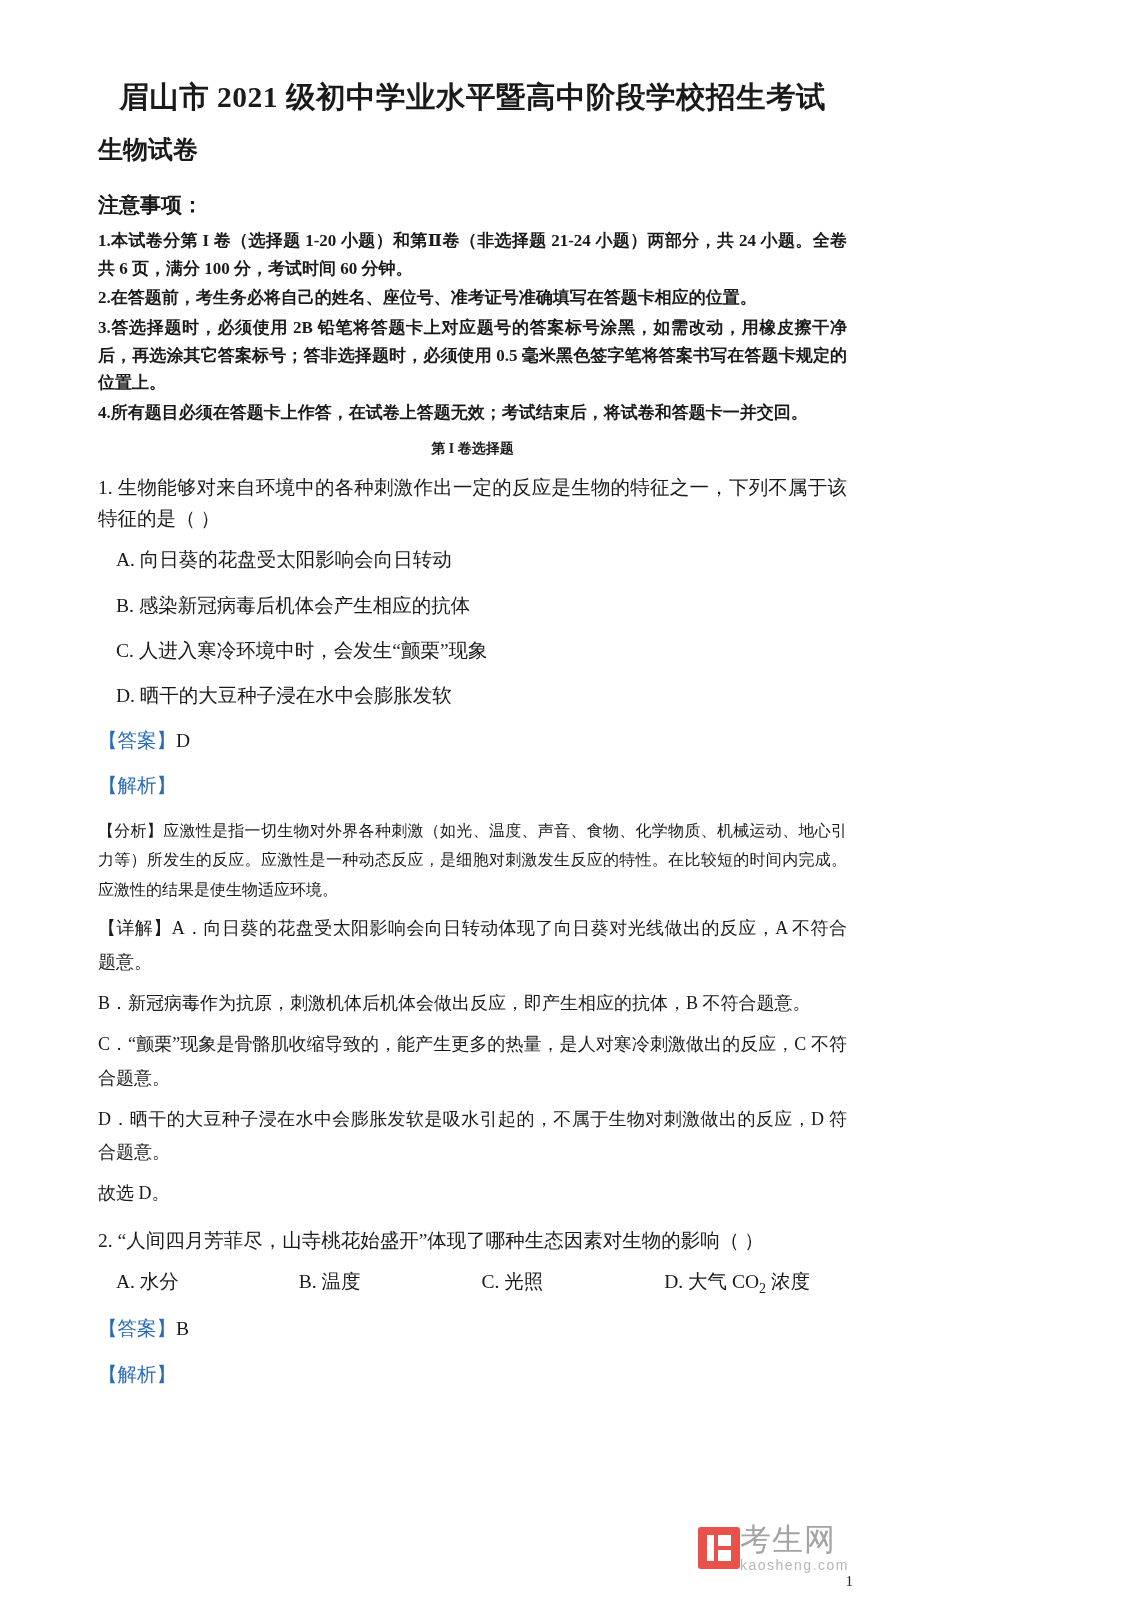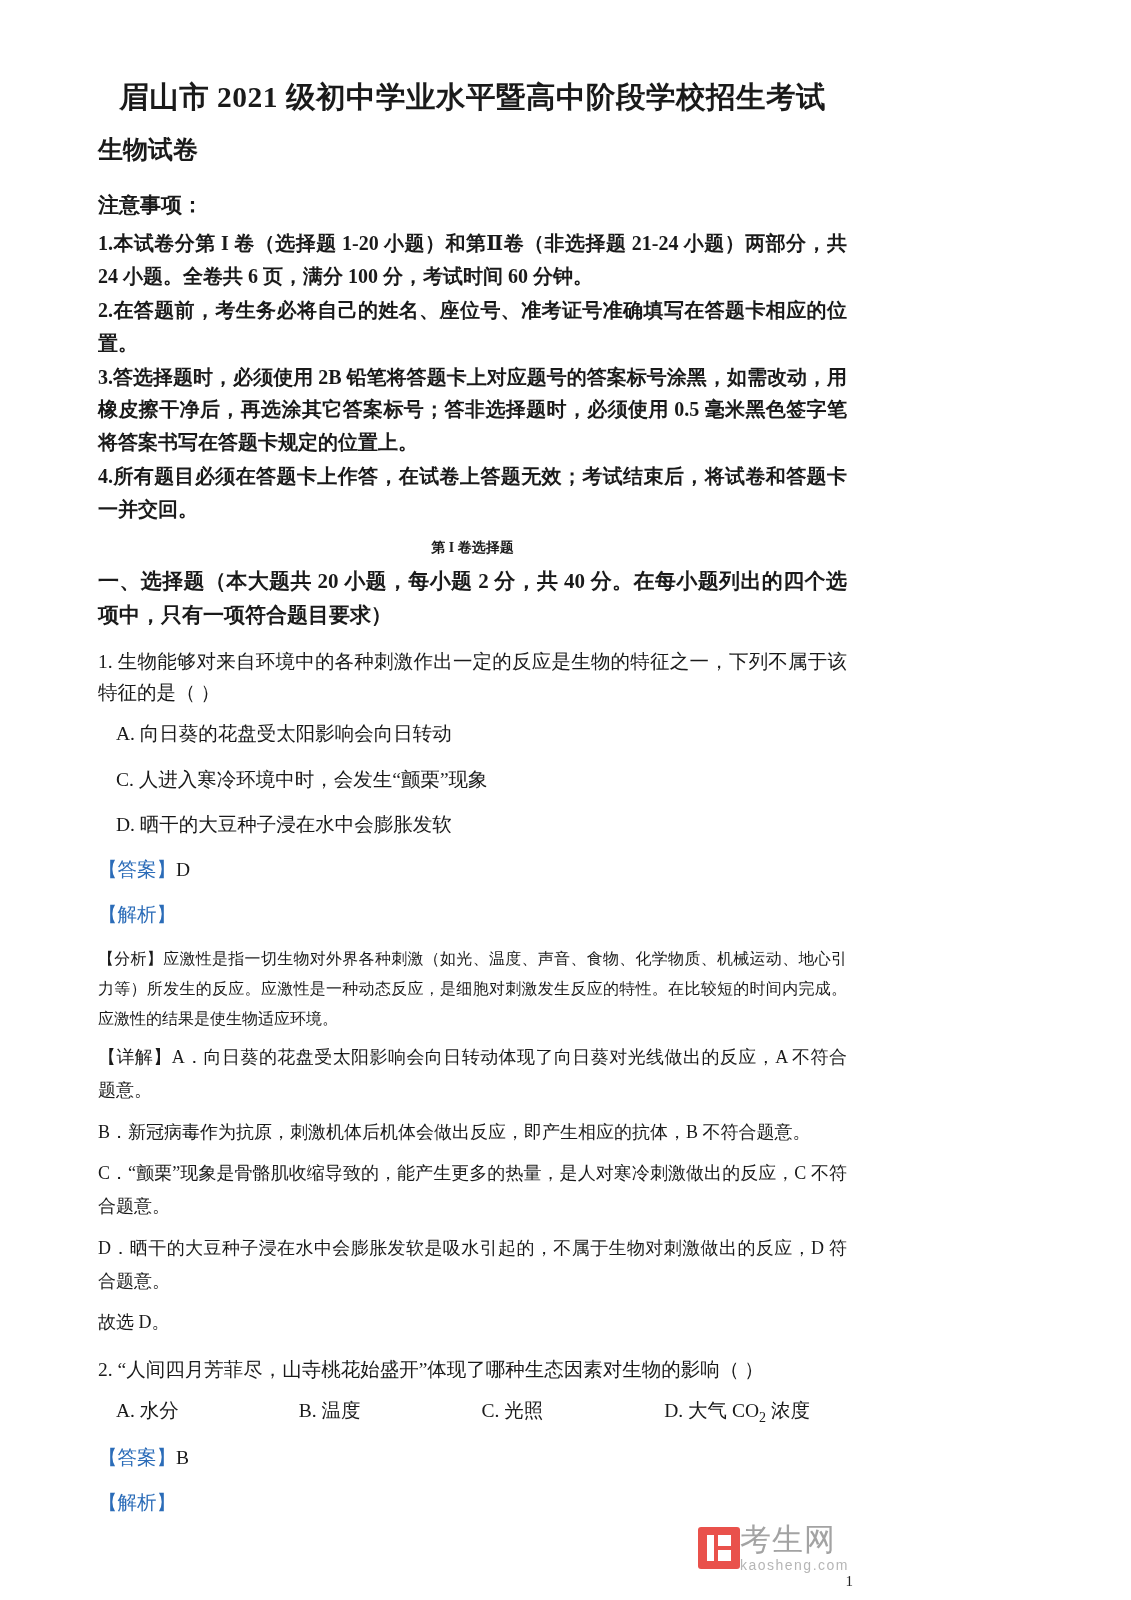--- a/index.html
+++ b/index.html
@@ -38,21 +38,21 @@
     margin: 0 0 22px 0;
     line-height: 1.3;
   }
   .notice-heading {
     font-size: 21px;
     font-weight: bold;
     margin: 0 0 6px 0;
     line-height: 1.55;
   }
   .notice-item {
-    font-size: 20px;
+    font-size: 17px;
     font-weight: bold;
     line-height: 1.62;
     margin: 0 0 2px 0;
     text-align: justify;
   }
   .section-center {
     text-align: center;
     font-size: 14px;
     font-weight: bold;
     margin: 14px 0 8px 0;
@@ -185,24 +185,24 @@
     <h1 class="doc-title">眉山市 2021 级初中学业水平暨高中阶段学校招生考试</h1>
     <h2 class="doc-subtitle">生物试卷</h2>
 
     <p class="notice-heading">注意事项：</p>
     <p class="notice-item">1.本试卷分第 I 卷（选择题 1-20 小题）和第Ⅱ卷（非选择题 21-24 小题）两部分，共 24 小题。全卷共 6 页，满分 100 分，考试时间 60 分钟。</p>
     <p class="notice-item">2.在答题前，考生务必将自己的姓名、座位号、准考证号准确填写在答题卡相应的位置。</p>
     <p class="notice-item">3.答选择题时，必须使用 2B 铅笔将答题卡上对应题号的答案标号涂黑，如需改动，用橡皮擦干净后，再选涂其它答案标号；答非选择题时，必须使用 0.5 毫米黑色签字笔将答案书写在答题卡规定的位置上。</p>
     <p class="notice-item">4.所有题目必须在答题卡上作答，在试卷上答题无效；考试结束后，将试卷和答题卡一并交回。</p>
 
     <p class="section-center">第 I 卷选择题</p>
-    <p class="section-head">一、选择题（本大题共 20 小题，每小题 2 分，共 40 分。在每小题列出的四个选项中，只有一项符合题目要求）</p>
 
     <p class="q-stem">1. 生物能够对来自环境中的各种刺激作出一定的反应是生物的特征之一，下列不属于该特征的是（    ）</p>
     <p class="q-option">A. 向日葵的花盘受太阳影响会向日转动</p>
+    <p class="q-option">B. 感染新冠病毒后机体会产生相应的抗体</p>
     <p class="q-option">C. 人进入寒冷环境中时，会发生“颤栗”现象</p>
     <p class="q-option">D. 晒干的大豆种子浸在水中会膨胀发软</p>
 
     <p class="tag-line">
       <span class="tag">【答案】</span><span class="ans-val">D</span>
     </p>
     <p class="tag-line">
       <span class="tag">【解析】</span>
     </p>
 

